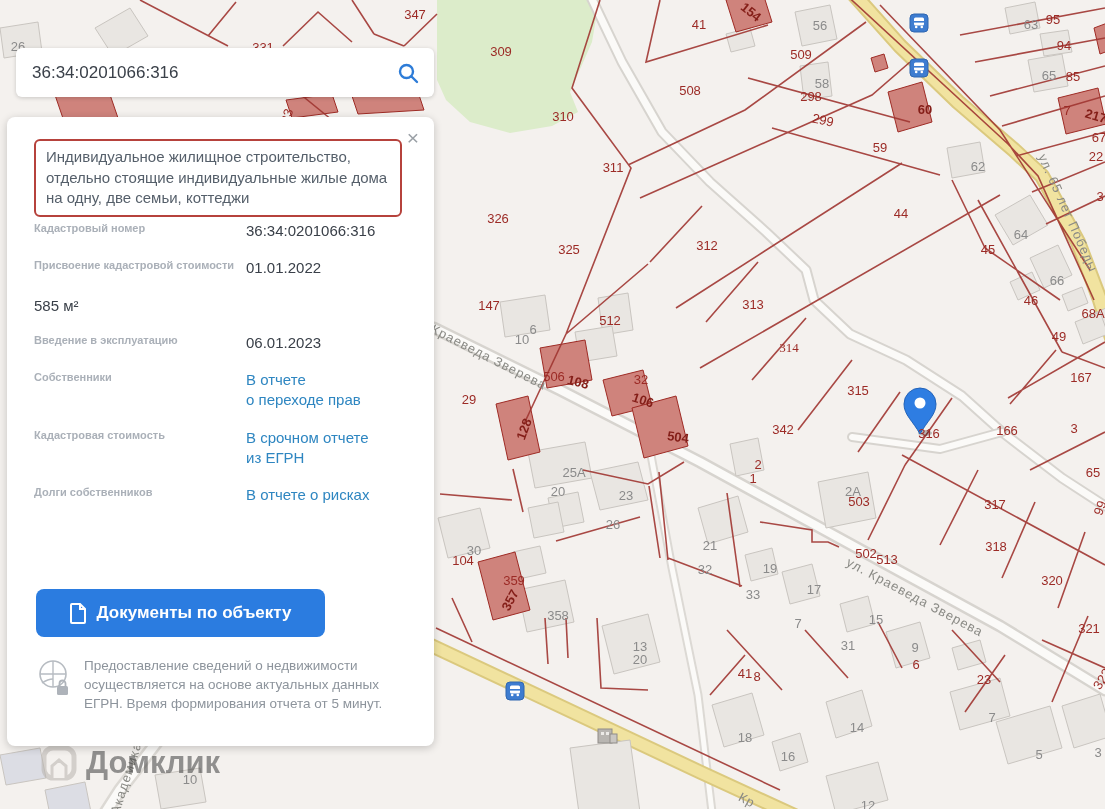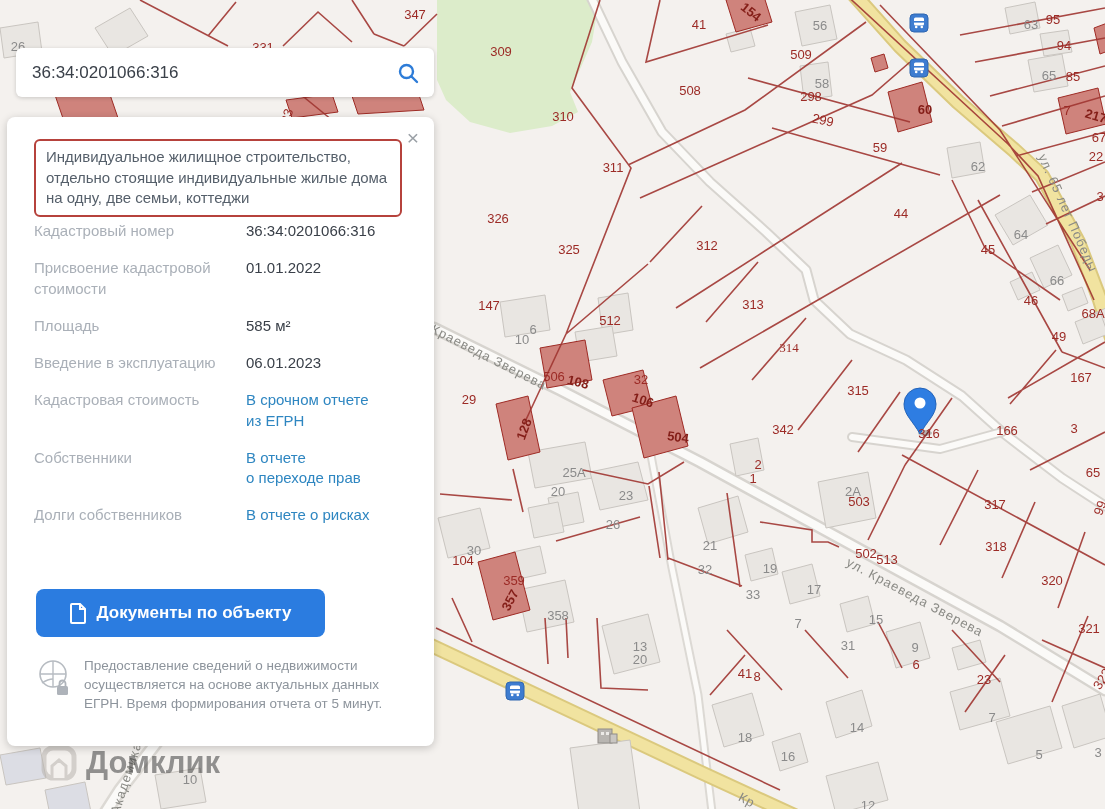--- a/index.html
+++ b/index.html
@@ -28,21 +28,21 @@
   .panel{position:absolute;left:7px;top:117px;width:427px;height:629px;background:#fff;
          border-radius:8px;box-shadow:0 2px 8px rgba(0,0,0,.2);z-index:3;box-sizing:border-box;
          padding:22px 18px 0 27px;}
   .panel .close{position:absolute;right:10px;top:10px;width:22px;height:22px;border:none;
                 background:none;color:#9aa0a6;font-size:21px;line-height:22px;cursor:pointer;padding:0;}
   .usage-box{border:2px solid #b6423c;border-radius:6px;padding:6px 10px;margin-right:14px;
              color:#555f6a;font-size:15px;line-height:1.38;}
   .address{margin:10px 14px 16px 2px;font-size:16px;font-weight:bold;color:#2f3744;line-height:1.45;}
   .rows{margin-top:4px;}
   .row{display:flex;margin-bottom:17px;}
-  .row .lbl{width:212px;flex:0 0 auto;color:#aab0b8;font-size:15px;line-height:1.35;padding-right:8px;box-sizing:border-box;}
+  .row .lbl{width:212px;flex:0 0 auto;color:#aab0b8;font-size:11px;line-height:1.35;padding-right:8px;box-sizing:border-box;font-weight:bold;}
   .row .val{color:#3a4049;font-size:15px;line-height:1.35;white-space:pre-line;}
   .row .val.link{color:#2e86c1;cursor:pointer;}
   .doc-btn{position:absolute;left:29px;top:472px;width:289px;height:48px;background:#2b7ce0;
            border:none;border-radius:8px;color:#fff;font-size:17px;font-weight:bold;
            font-family:"Liberation Sans",sans-serif;display:flex;align-items:center;justify-content:center;
            gap:10px;cursor:pointer;}
   .footer-note{position:absolute;left:29px;top:540px;display:flex;gap:12px;width:360px;}
   .footer-note .txt{color:#8d949c;font-size:13.5px;line-height:1.4;}
 </style>
 </head>
@@ -332,36 +332,35 @@
     <div class="rows">
       <div class="row">
         <div class="lbl">Кадастровый номер</div>
         <div class="val">36:34:0201066:316</div>
       </div>
       <div class="row">
         <div class="lbl">Присвоение кадастровой стоимости</div>
         <div class="val">01.01.2022</div>
       </div>
       <div class="row">
-        <div class="lbl">Площадь</div>
         <div class="val">585 м²</div>
       </div>
       <div class="row">
         <div class="lbl">Введение в эксплуатацию</div>
         <div class="val">06.01.2023</div>
+      </div>
+      <div class="row">
+        <div class="lbl">Собственники</div>
+        <div class="val link">В отчете
+о переходе прав</div>
       </div>
       <div class="row">
         <div class="lbl">Кадастровая стоимость</div>
         <div class="val link">В срочном отчете
 из ЕГРН</div>
-      </div>
-      <div class="row">
-        <div class="lbl">Собственники</div>
-        <div class="val link">В отчете
-о переходе прав</div>
       </div>
       <div class="row">
         <div class="lbl">Долги собственников</div>
         <div class="val link">В отчете о рисках</div>
       </div>
     </div>
 
     <button class="doc-btn">
       <svg width="17" height="21" viewBox="0 0 17 21">
         <path d="M2,1 H10 L15,6 V19 A1,1 0 0 1 14,20 H2 A1,1 0 0 1 1,19 V2 A1,1 0 0 1 2,1 Z" fill="none" stroke="#ffffff" stroke-width="2"></path>

